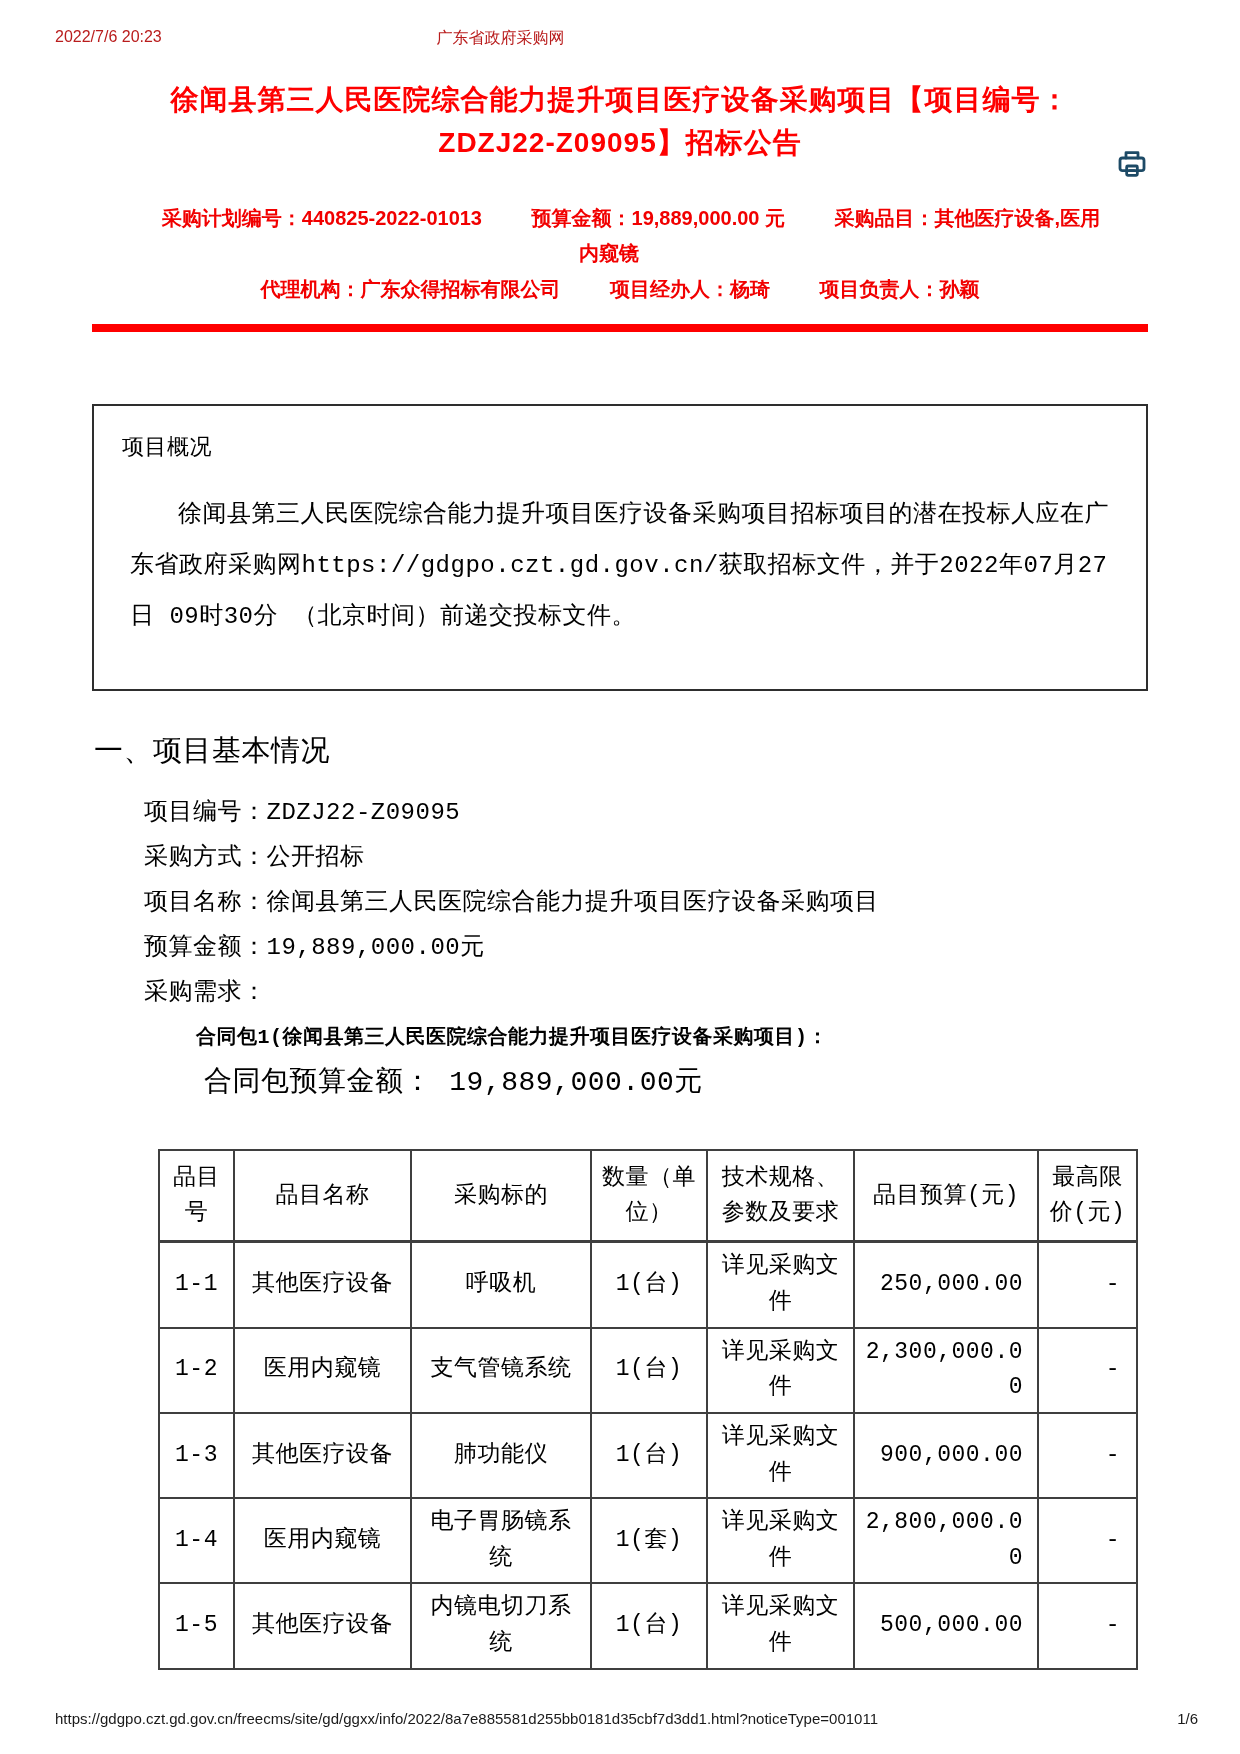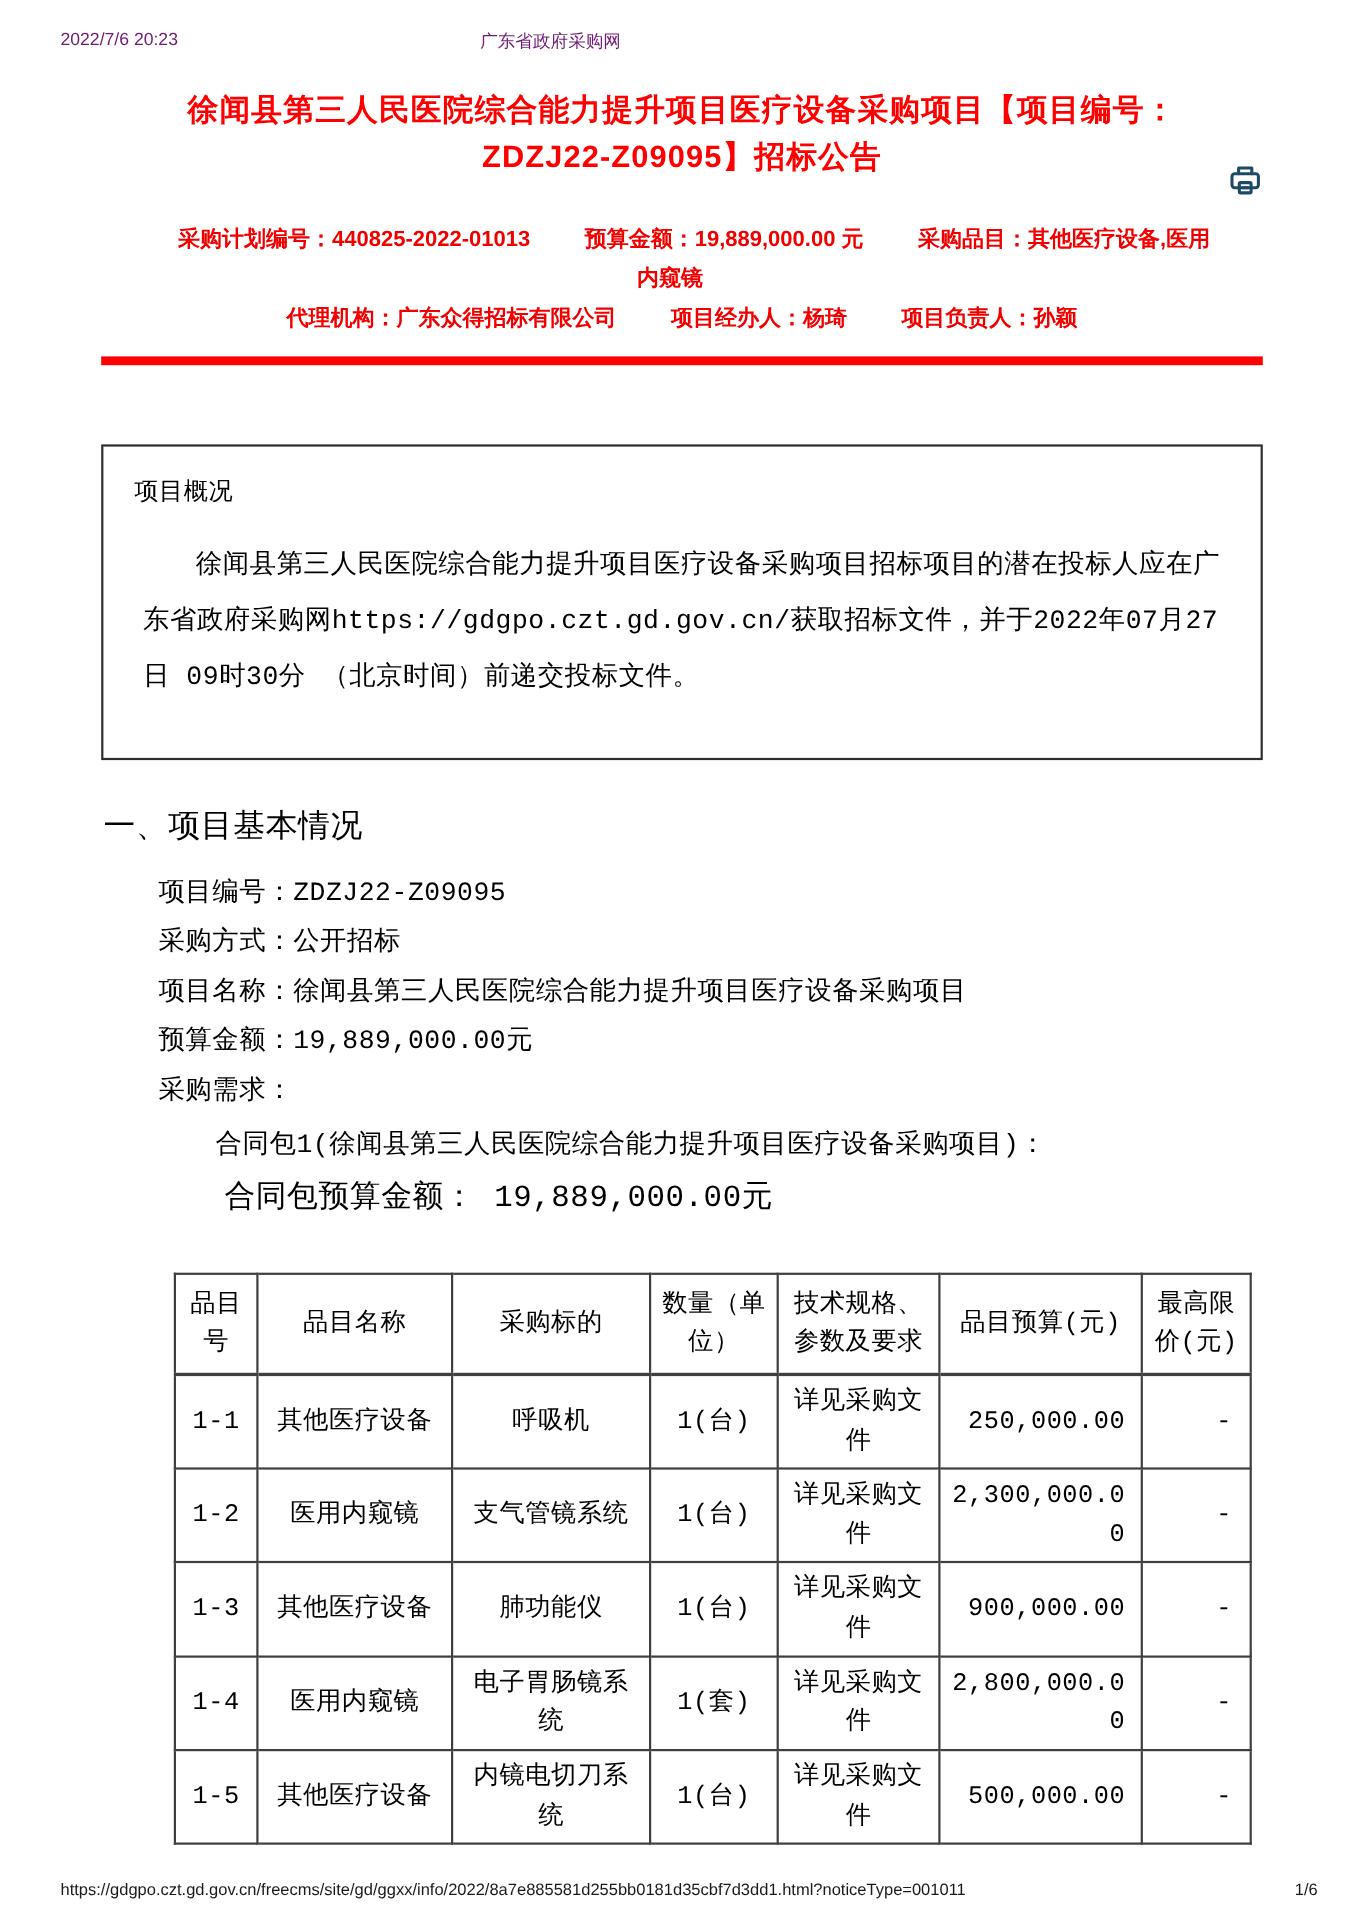--- a/index.html
+++ b/index.html
@@ -2,21 +2,21 @@
 <html><head>
 <meta charset="utf-8">
 <style>
   html,body{margin:0;padding:0;}
   body{
     width:1240px;height:1754px;position:relative;background:#ffffff;color:#000;
     font-family:"Liberation Serif", serif;
   }
   
   .print-header{position:absolute;top:28px;left:0;width:1001px;height:22px;
-    font:16px "Liberation Sans", sans-serif;color:#701a75;}
+    font:16px "Liberation Sans", sans-serif;color:#b91c1c;}
   .print-header .ts{position:absolute;left:55px;top:0;}
   .print-header .site{position:absolute;left:0;width:100%;text-align:center;top:0;}
   .print-footer{position:absolute;top:1710px;left:0;width:1240px;height:22px;
     font:15px "Liberation Sans", sans-serif;color:#1a1a1a;}
   .print-footer .url{position:absolute;left:55px;top:0;}
   .print-footer .pg{position:absolute;right:42px;top:0;}
 
   
   .title-wrap{position:relative;padding-top:78px;}
   h1.ann-title{
@@ -35,21 +35,21 @@
   .doc{margin:0 92px;font-family:"Liberation Mono","DejaVu Sans Mono", serif;letter-spacing:.5px;}
   .overview-box{
     margin-top:72px;border:2px solid #2e2e2e;padding:28px 28px 34px;
   }
   .overview-label{font-size:22px;line-height:1.4;}
   .overview-paragraph{margin:26px 8px 12px;font-size:24px;line-height:2.12;text-indent:2em;}
 
   .section-heading{margin:42px 0 0 2px;font-size:29px;line-height:1.4;}
   .fields{margin-top:16px;}
   .field-line{padding-left:52px;font-size:24px;line-height:1.88;}
-  .package-line{padding-left:104px;font-size:24px;line-height:1.88;margin-top:4px;}
+  .package-line{padding-left:104px;font-size:20px;line-height:1.88;margin-top:4px;font-weight:bold;}
   .package-budget-line{padding-left:112px;font-size:28px;line-height:1.88;}
 
   
   table.items{
     margin:40px 0 0 66px;width:978px;border-collapse:collapse;table-layout:fixed;
     font-family:"Liberation Mono","DejaVu Sans Mono", serif;font-size:23px;
   }
   table.items th,table.items td{
     border:2px solid #3f3f3f;text-align:center;vertical-align:middle;
     font-weight:normal;word-break:break-all;

